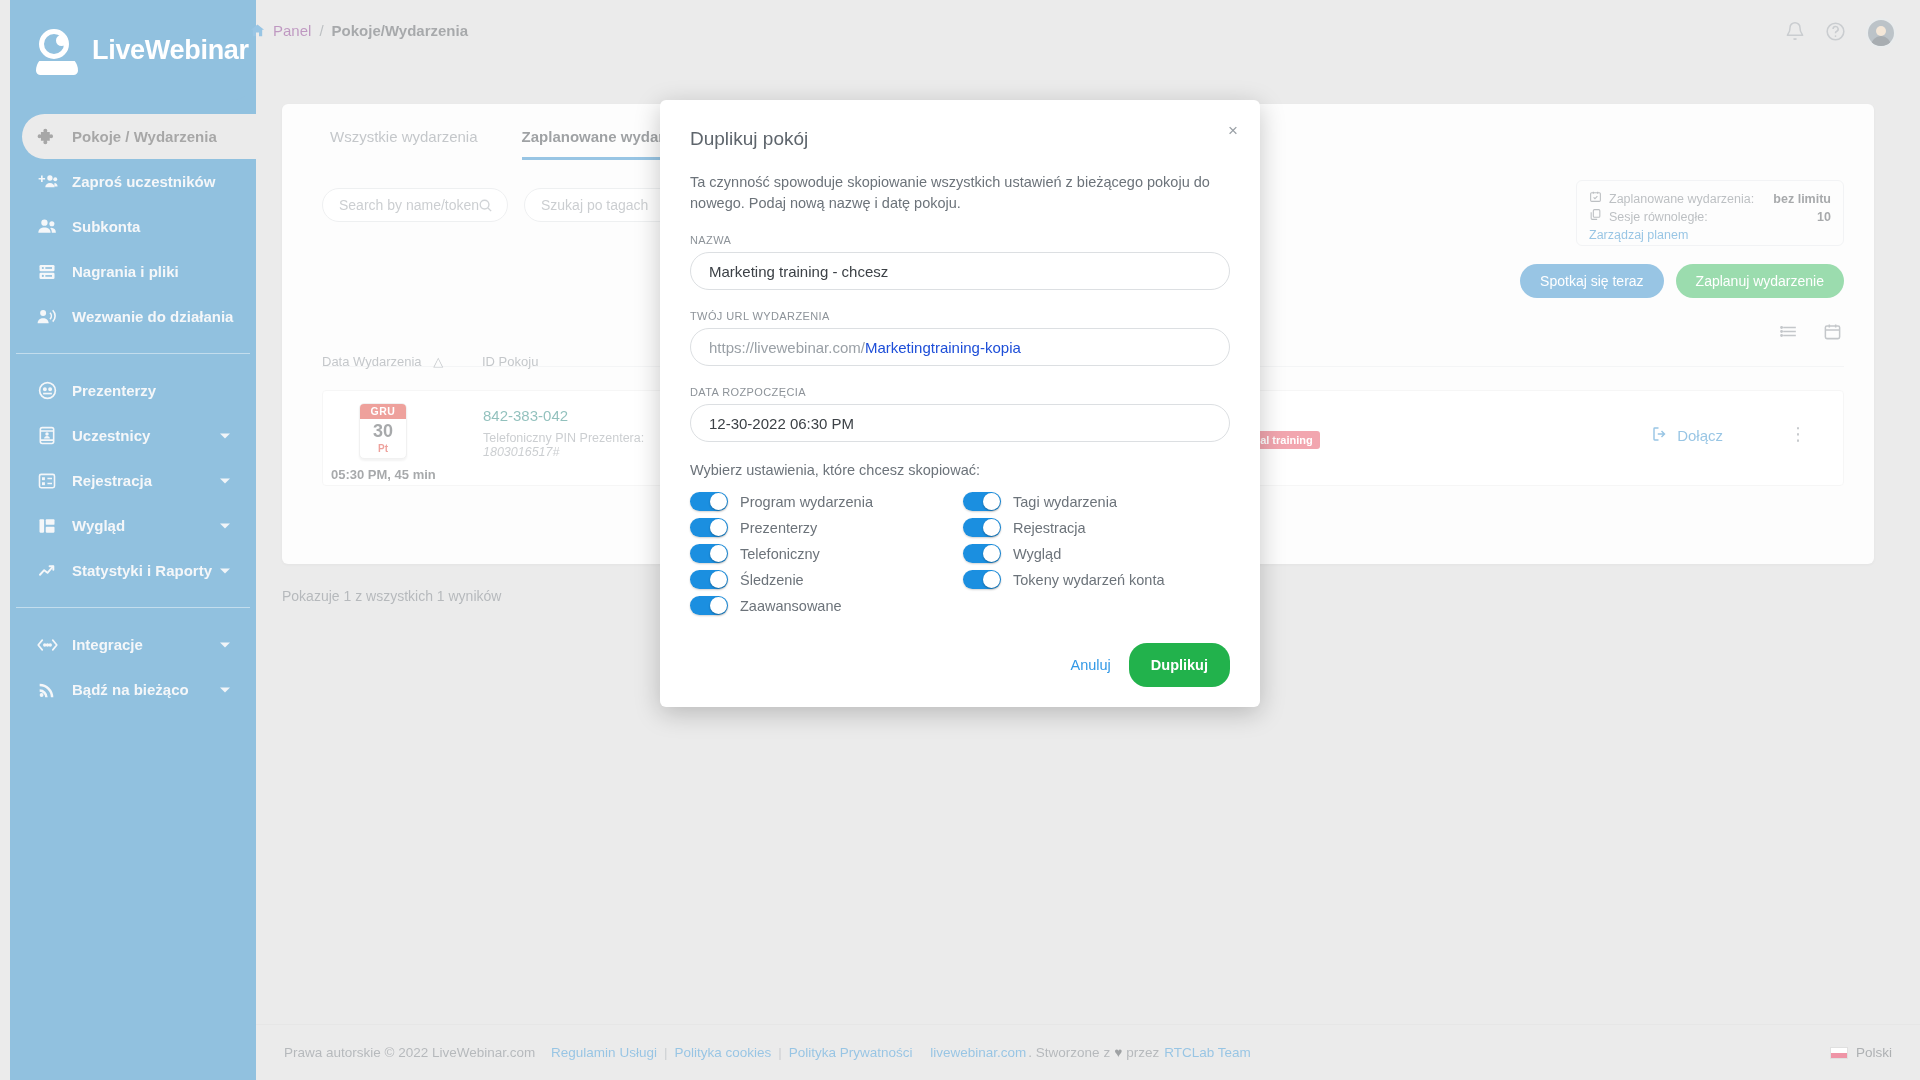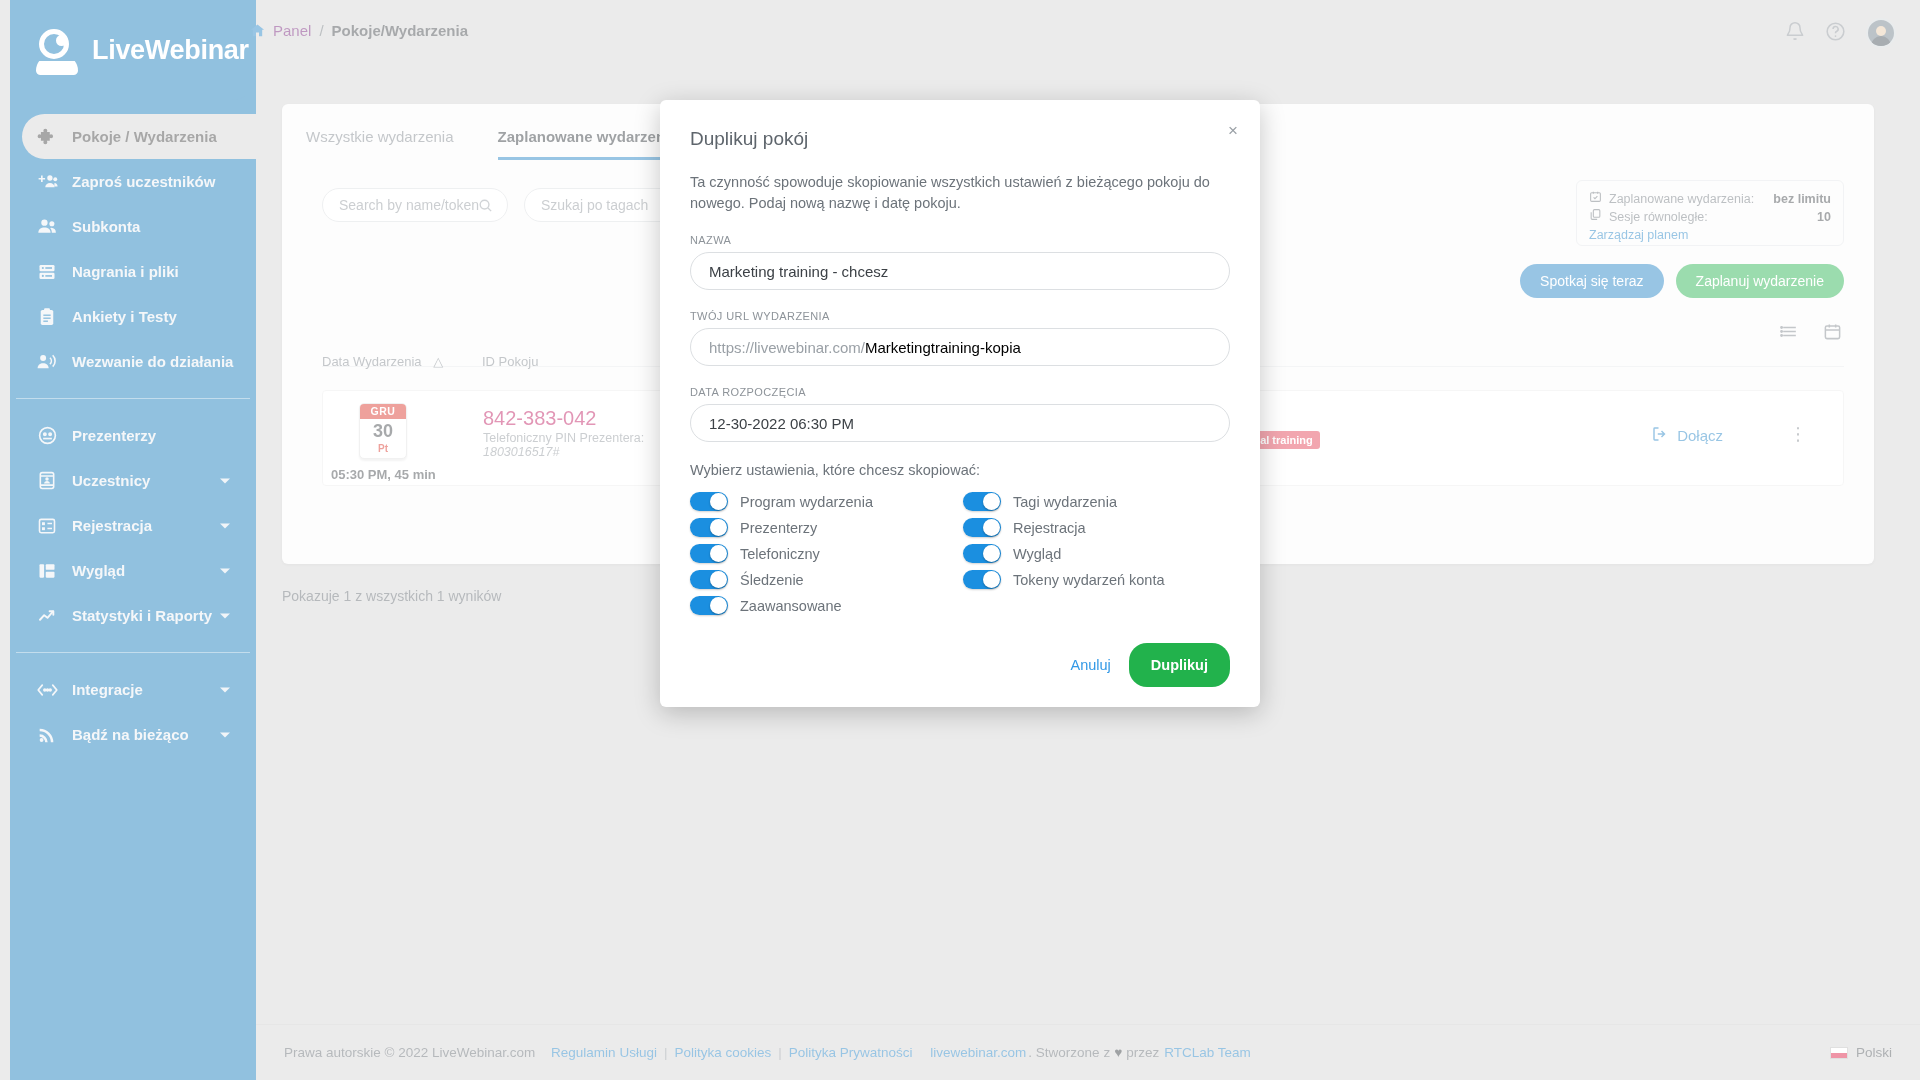--- a/index.html
+++ b/index.html
@@ -87,21 +87,21 @@
   .avatar::before {
     content:""; position:absolute; left:50%; bottom:-3px; transform:translateX(-50%);
     width: 20px; height: 13px; border-radius: 10px 10px 0 0; background: #3f4a52;
   }
 
   
   .card {
     position: absolute; left: 282px; top: 104px; width: 1592px; height: 460px;
     background: #fafafa; border-radius: 6px; box-shadow: 0 1px 3px rgba(0,0,0,.09);
   }
-  .tabs { position: absolute; left: 24px; top: 24px; display: flex; gap: 44px; }
+  .tabs { position: absolute; left: 48px; top: 24px; display: flex; gap: 44px; }
   .tab { font-size: 15px; color: #7d848b; padding-bottom: 12px; cursor: pointer; white-space: nowrap; }
   .tab.active { color: #2b3137; font-weight: bold; border-bottom: 3px solid #1b7fc4; }
 
   .search-row { position: absolute; left: 40px; top: 84px; display: flex; gap: 16px; }
   .pill {
     height: 34px; border: 1px solid #dadde0; border-radius: 18px;
     background: #fff; display: flex; align-items: center; padding: 0 16px;
     font-size: 14px; color: #8d9399; position: relative;
   }
   .pill.w1 { width: 186px; }
@@ -141,21 +141,21 @@
     position: absolute; left: 36px; top: 12px; width: 48px; height: 56px;
     background: #fff; border: 1px solid #e0e0e0; border-radius: 5px; overflow: hidden;
     box-shadow: 0 2px 2px rgba(0,0,0,.10);
   }
   .cal .m { background: #d93025; color: #fff; font-size: 10.5px; font-weight: bold;
             text-align: center; line-height: 15px; letter-spacing: .5px; }
   .cal .d { text-align: center; font-size: 18px; font-weight: bold; color: #3c4146; line-height: 24px; }
   .cal .w { text-align: center; font-size: 10px; font-weight: bold; color: #d93025; line-height: 12px; }
   .caltime { position: absolute; left: 8px; top: 76px; font-size: 13px; font-weight: bold; color: #3c4146; white-space: nowrap; }
 
-  .roomid { position: absolute; left: 160px; top: 16px; font-size: 20px; color: #be185d; }
+  .roomid { position: absolute; left: 160px; top: 16px; font-size: 15px; color: #0f766e; }
   .roompin { position: absolute; left: 160px; top: 40px; font-size: 12.5px; color: #8d9399; }
   .roompin em { display:block; font-style: italic; }
 
   .tags { position: absolute; left: 800px; top: 40px; display: flex; gap: 6px; align-items: center; }
   .tag { font-size: 11px; color: #fff; border-radius: 3px; padding: 3px 7px; font-weight: bold; }
   .tag.m { background: #f0a0a8; }
   .tag.t { background: #e23b4e; }
   .tagico { color: #6aa9d8; margin-right: 4px; }
 
   .join { position: absolute; right: 120px; top: 34px; display: flex; align-items: center; gap: 8px;
@@ -191,21 +191,21 @@
     font-size: 17px; cursor: pointer; line-height: 1;
   }
   .modal-desc { margin-top: 22px; font-size: 14.5px; color: #6c737a; line-height: 21px; }
   .fld-label { margin-top: 20px; font-size: 11px; letter-spacing: .4px; color: #8d9399; }
   .fld {
     margin-top: 6px; height: 38px; border: 1px solid #dcdfe2; border-radius: 19px;
     display: flex; align-items: center; padding: 0 18px; font-size: 15px; color: #3c4146;
     background: #fff;
   }
   .fld.placeholderish { color: #9aa0a6; }
-  .fld .strong { color: #000000; }
+  .fld .strong { color: #1d4ed8; }
   .choose { margin-top: 20px; font-size: 14.5px; color: #6c737a; }
   .toggles {
     margin-top: 14px; display: grid; grid-template-columns: 1fr 1fr;
     row-gap: 7px; column-gap: 6px;
   }
   .tgl-row { display: flex; align-items: center; gap: 12px; }
   .switch {
     width: 38px; height: 19px; border-radius: 10px; background: #1b8fe0;
     position: relative; flex: 0 0 38px; cursor: pointer;
     box-shadow: 0 1px 2px rgba(0,0,0,.18);
@@ -278,32 +278,20 @@
               <svg width="20" height="20" viewBox="0 0 24 24" fill="currentColor">
                 <rect x="3" y="3.5" width="18" height="7.5" rx="1.5"></rect>
                 <rect x="3" y="13" width="18" height="7.5" rx="1.5"></rect>
                 <circle cx="7" cy="7.2" r="1.3" fill="#0d75b8"></circle>
                 <rect x="10" y="6.2" width="8" height="2" fill="#0d75b8"></rect>
                 <circle cx="7" cy="16.7" r="1.3" fill="#0d75b8"></circle>
                 <rect x="10" y="15.7" width="8" height="2" fill="#0d75b8"></rect>
               </svg>
             </span>
             <span class="lbl">Nagrania i pliki</span>
-          </div>
-          <div class="nav-item">
-            <span class="ico">
-              <svg width="20" height="20" viewBox="0 0 24 24" fill="currentColor">
-                <rect x="4.5" y="3.5" width="15" height="18" rx="2"></rect>
-                <rect x="8.5" y="1.5" width="7" height="4" rx="1.2"></rect>
-                <rect x="7.6" y="9" width="8.8" height="1.7" fill="#0d75b8"></rect>
-                <rect x="7.6" y="12.6" width="8.8" height="1.7" fill="#0d75b8"></rect>
-                <rect x="7.6" y="16.2" width="5.5" height="1.7" fill="#0d75b8"></rect>
-              </svg>
-            </span>
-            <span class="lbl">Ankiety i Testy</span>
           </div>
           <div class="nav-item">
             <span class="ico">
               <svg width="21" height="20" viewBox="0 0 24 22" fill="currentColor">
                 <circle cx="7" cy="6.5" r="3.4"></circle>
                 <path d="M.7 18c0-3.4 2.8-5.6 6.3-5.6s6.3 2.2 6.3 5.6z"></path>
                 <path d="M15.5 5.5a6 6 0 0 1 0 8.6l-1.3-1.3a4.2 4.2 0 0 0 0-6z"></path>
                 <path d="M18.6 2.6a10 10 0 0 1 0 14.3l-1.3-1.3a8.2 8.2 0 0 0 0-11.7z"></path>
               </svg>
             </span>

